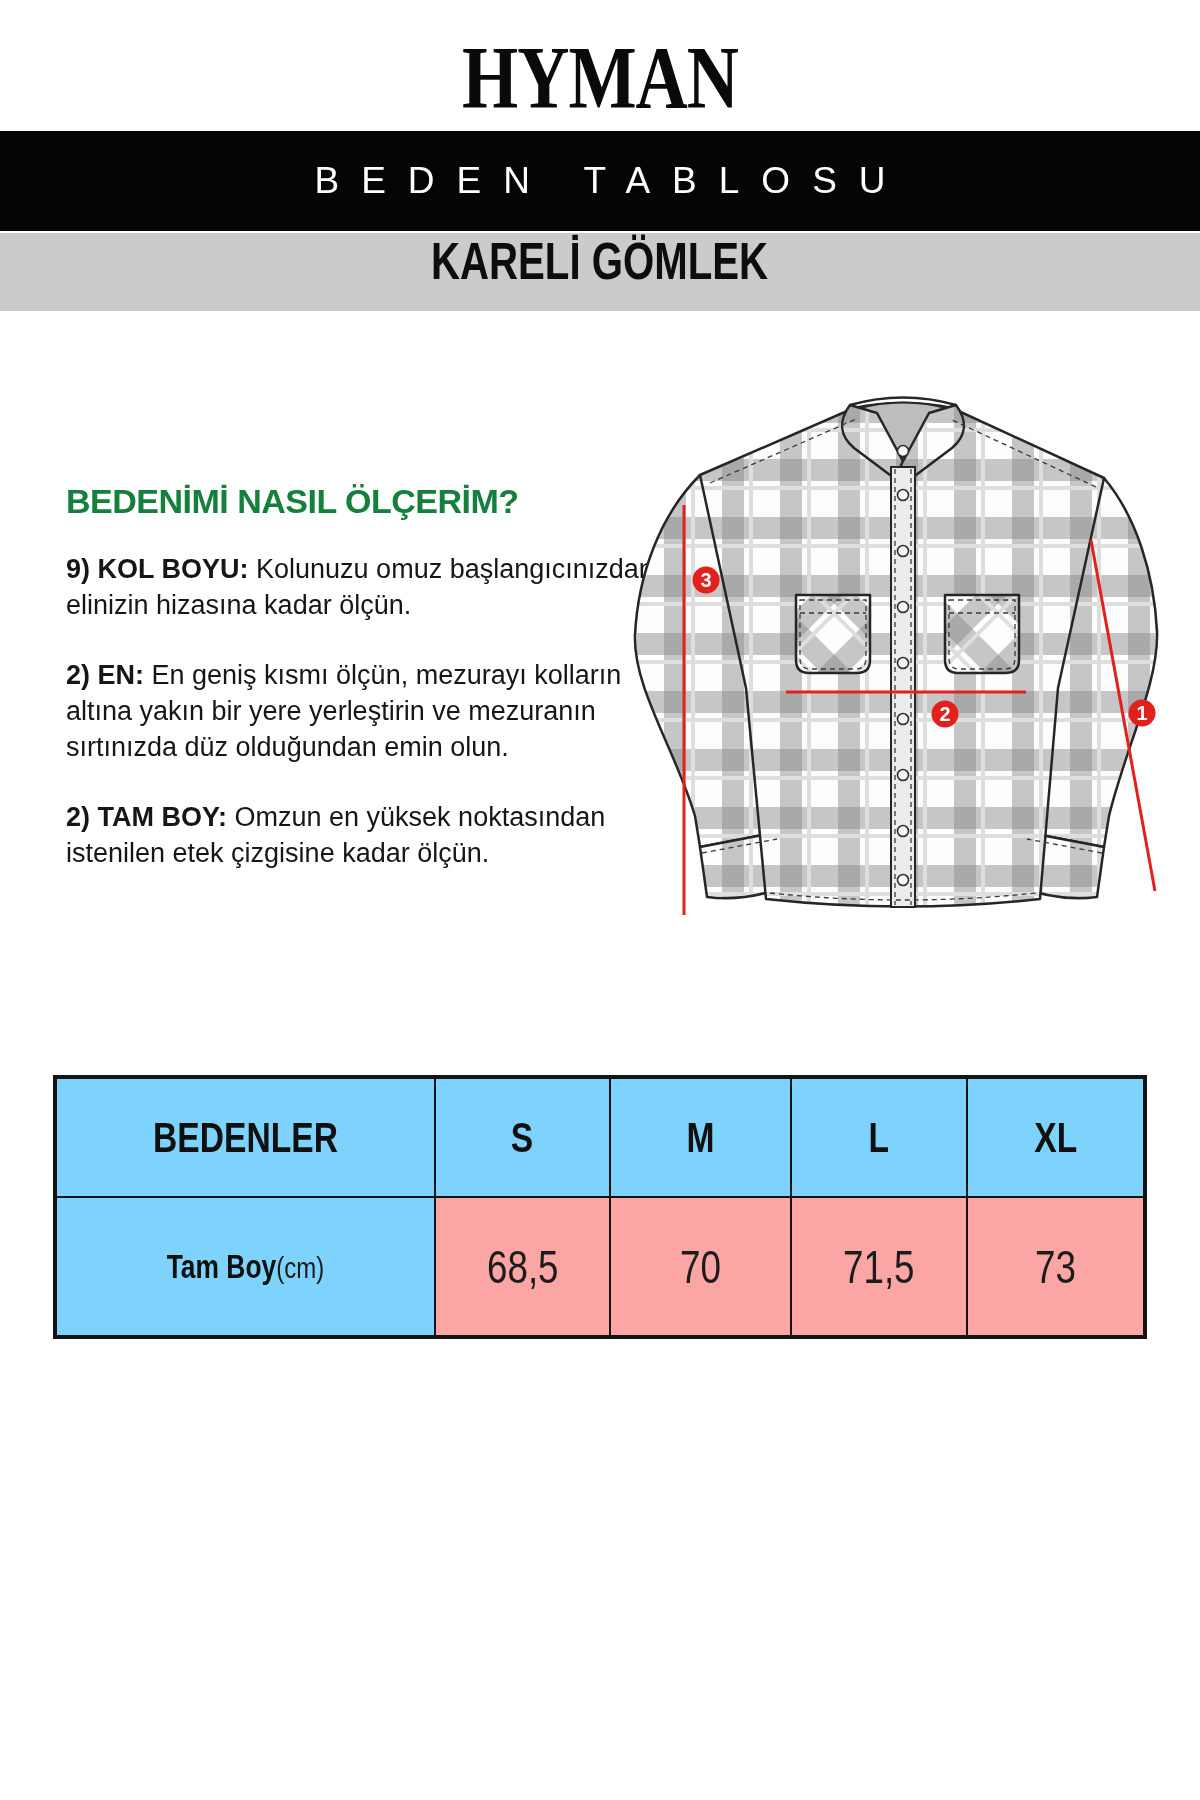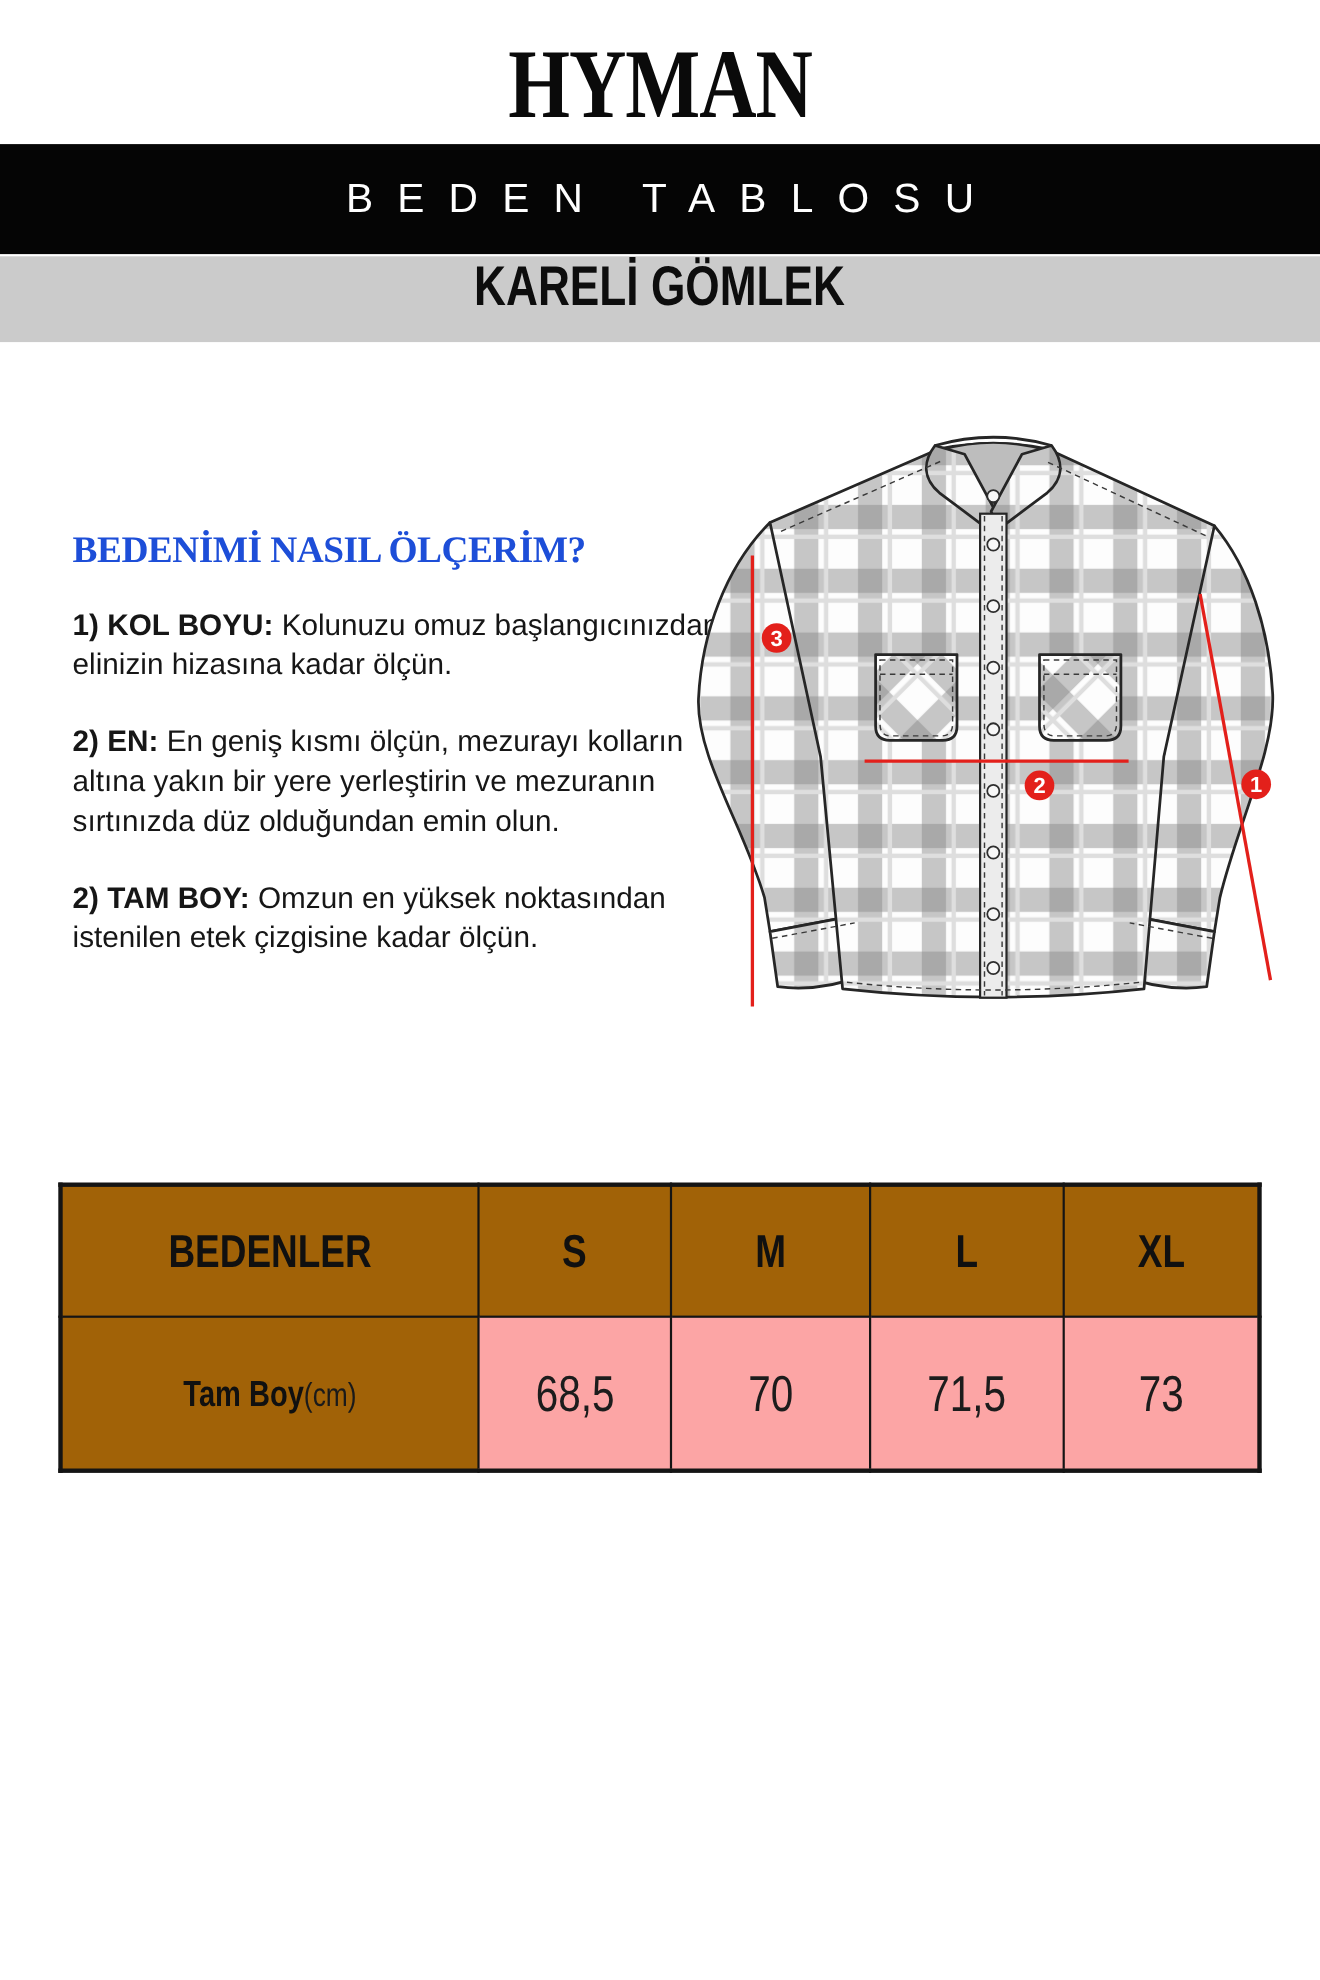--- a/index.html
+++ b/index.html
@@ -28,36 +28,36 @@
     position:absolute; top:233px; left:0; width:100%; height:78px;
     background:#cbcbcb; display:flex; align-items:flex-start; justify-content:center;
   }
   .bar-gray .t {
     color:#0d0d0d; font-size:49px; font-weight:700;
     transform:scale(0.82,1.04); letter-spacing:0;
   }
   
   .instructions { position:absolute; left:66px; top:482px; width:600px; }
   .instructions h2 {
-    margin:0 0 30px 0; font-size:34px; font-weight:700; letter-spacing:-0.5px; color:#1d4ed8;font-family:Liberation Serif, serif;
+    margin:0 0 30px 0; font-size:34px; font-weight:700; letter-spacing:-0.5px; color:#15803d;
   }
   .instructions p { margin:0 0 34px 0; font-size:27px; line-height:36px; color:#161616; }
   .instructions p b { font-weight:700; }
   
   .shirt { position:absolute; left:588px; top:383px; }
   
   table.size-table {
     position:absolute; left:53px; top:1075px; width:1090px;
     border-collapse:collapse; table-layout:fixed;
     border:4px solid #141414;
   }
   table.size-table th, table.size-table td {
     border:2.5px solid #141414; text-align:center; vertical-align:middle; padding:0;
   }
-  .cell-gray { background:#a16207; }
+  .cell-gray { background:#7dd3fc; }
   .cell-white { background:#fca5a5; }
   tr.hdr { height:120px; }
   tr.r1, tr.r2 { height:140px; }
   tr.r3 { height:104px; }
   .cond { display:inline-block; transform:scaleX(0.8); white-space:nowrap; }
   .h-label { font-size:42px; font-weight:700; color:#101010; }
   .row-label b { font-size:33px; font-weight:700; color:#101010; }
   .row-label i { font-style:normal; font-weight:400; font-size:30px; color:#1a1a1a; }
   .num { font-size:46px; font-weight:400; color:#1c1c1c; }
 </style>
@@ -69,21 +69,21 @@
 <div class="bar-black">
   <span class="t">BEDEN TABLOSU</span>
 </div>
 
 <div class="bar-gray">
   <span class="t">KARELİ GÖMLEK</span>
 </div>
 
 <div class="instructions">
   <h2>BEDENİMİ NASIL ÖLÇERİM?</h2>
-  <p><b>1) KOL BOYU:</b> <span>Kolunuzu omuz başlangıcınızdan elinizin hizasına kadar ölçün.</span></p>
+  <p><b>9) KOL BOYU:</b> <span>Kolunuzu omuz başlangıcınızdan elinizin hizasına kadar ölçün.</span></p>
   <p><b>2) EN:</b> <span>En geniş kısmı ölçün, mezurayı kolların altına yakın bir yere yerleştirin ve mezuranın sırtınızda düz olduğundan emin olun.</span></p>
   <p><b>2) TAM BOY:</b> <span>Omzun en yüksek noktasından istenilen etek çizgisine kadar ölçün.</span></p>
 </div>
 
 <svg class="shirt" width="612" height="548" viewBox="0 0 612 548">
   <defs>
     <pattern id="plaid" patternUnits="userSpaceOnUse" width="58" height="58">
       <rect width="58" height="58" fill="#fdfdfd"></rect>
       <rect y="18" width="58" height="22" fill="#c6c6c6"></rect>
       <rect x="18" width="22" height="58" fill="#c6c6c6"></rect>

